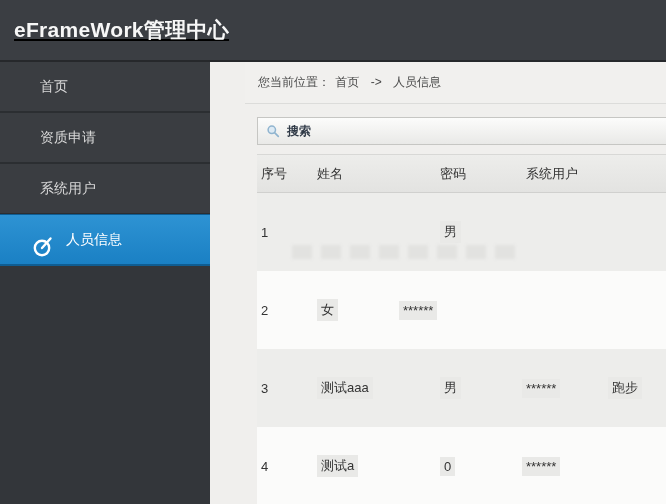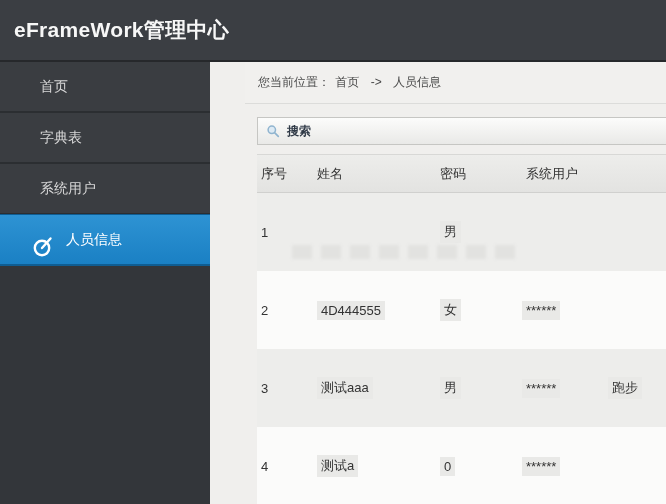--- a/index.html
+++ b/index.html
@@ -5,21 +5,21 @@
   html,body{margin:0;padding:0;}
   body{
     width:666px;height:504px;position:relative;overflow:hidden;
     background:#f0efed;
     font-family:"Liberation Sans","DejaVu Sans",sans-serif;
     -webkit-font-smoothing:antialiased;
   }
   
   .app-header{
     position:absolute;top:0;left:0;width:666px;height:62px;
-    background:#3b3e43;border-bottom:2px solid #26282b;box-sizing:border-box;
+    background:#3b3e43;border-bottom:2px solid #26282b;box-sizing:border-box;text-decoration:underline;
   }
   .app-title{
     margin:0;padding-left:14px;line-height:59px;
     font-size:21px;font-weight:bold;color:#f7f7f7;letter-spacing:.3px;
   }
   
   .sidebar{
     position:absolute;top:62px;left:0;width:210px;height:442px;
     background:#33363a;
   }
@@ -80,21 +80,21 @@
 
 <div class="app-header">
   <h1 class="app-title">eFrameWork管理中心</h1>
 </div>
 
 <div class="sidebar">
   <div class="nav-item">
     <span>首页</span>
   </div>
   <div class="nav-item">
-    <span>字典表</span>
+    <span>资质申请</span>
   </div>
   <div class="nav-item">
     <span>系统用户</span>
   </div>
   <div class="nav-item active">
     <span class="gauge-wrap">
       <svg width="22" height="22" viewBox="0 0 22 22">
         <circle cx="11" cy="12" r="7.2" fill="none" stroke="#ffffff" stroke-width="2.4"></circle>
         <line x1="11" y1="12" x2="19.5" y2="2.5" stroke="#ffffff" stroke-width="2.4" stroke-linecap="round"></line>
       </svg>
@@ -132,21 +132,20 @@
       <div class="cell c1">1</div>
       <div class="cell c2"><span class="val"></span></div>
       <div class="cell c3"><span class="val">男</span></div>
       <div class="cell c4"><span class="val"></span></div>
       <div class="cell c5"><span class="val"></span></div>
       <div class="ghost"></div>
     </div>
 
     <div class="grid-row even">
       <div class="cell c1">2</div>
-      <div class="cell c2"><span class="val">4D444555</span></div>
       <div class="cell c3"><span class="val">女</span></div>
       <div class="cell c4"><span class="val">******</span></div>
     </div>
 
     <div class="grid-row odd">
       <div class="cell c1">3</div>
       <div class="cell c2"><span class="val">测试aaa</span></div>
       <div class="cell c3"><span class="val">男</span></div>
       <div class="cell c4"><span class="val">******</span></div>
       <div class="cell c5"><span class="val">跑步</span></div>

